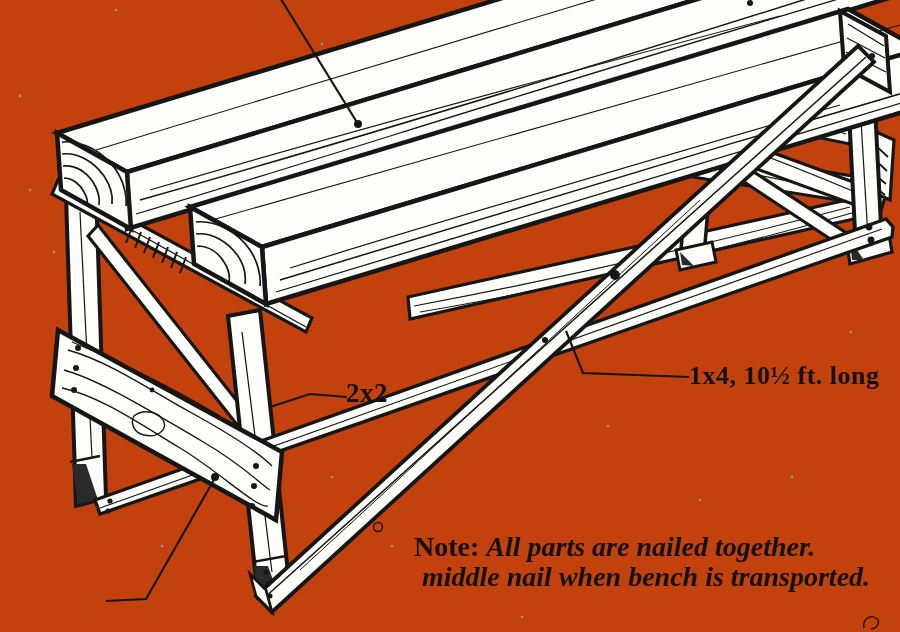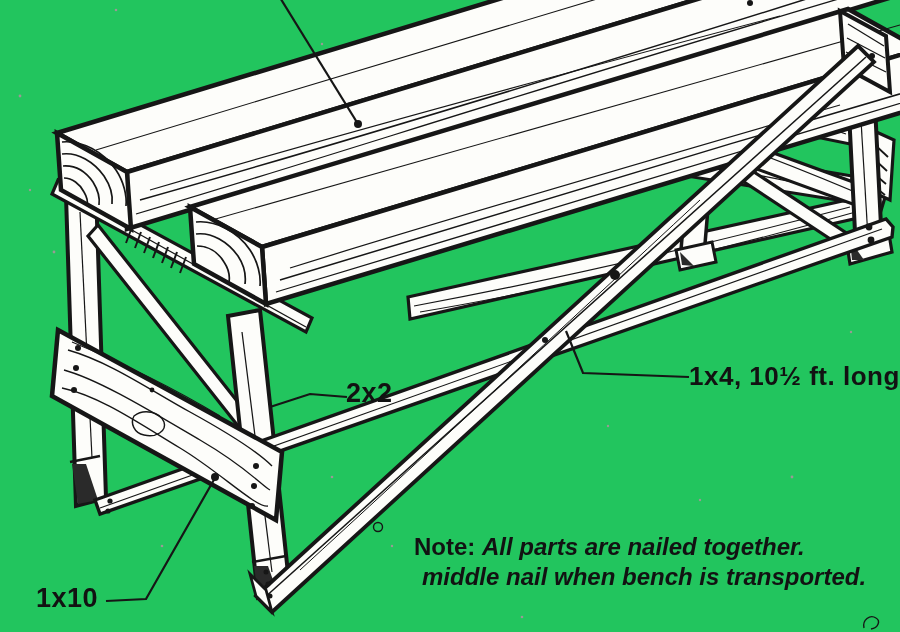--- a/index.html
+++ b/index.html
@@ -1,29 +1,29 @@
 <!DOCTYPE html>
 <html><head>
 <meta charset="utf-8">
 <style>
   html,body{margin:0;padding:0;background:#e8e8e4;}
   .page{
     position:relative;width:900px;height:632px;overflow:hidden;
-    background:#22c55e;
-    font-family:Liberation Sans, sans-serif;
+    background:#c2410c;
+    font-family:Liberation Serif, serif;
   }
   .page svg{position:absolute;left:0;top:0;}
   .part-label{
     position:absolute;color:#121212;font-weight:700;
     font-size:27px;letter-spacing:0.5px;white-space:nowrap;
     -webkit-font-smoothing:antialiased;
   }
   .note-block{
     position:absolute;left:414px;top:532px;width:486px;
-    color:#121212;font-size:24px;line-height:30px;font-weight:700;
+    color:#121212;font-size:28px;line-height:30px;font-weight:700;
   }
   .note-block .roman{font-style:normal;font-weight:700;}
   .note-block .ital{font-style:italic;}
   .note-line{white-space:nowrap;}
 </style>
 </head>
 <body>
 
 <div class="page">
 
@@ -205,21 +205,20 @@
     </g>
 
     <circle cx="378" cy="527" r="4.5" fill="none" stroke="#161616" stroke-width="1.4"></circle>
     <path d="M864,628 c -2,-8 6,-14 12,-10 c 5,3 2,10 -5,11" fill="none" stroke="#161616" stroke-width="1.4"></path>
   </svg>
 
   <div class="part-label" style="left:346px;top:378px;">2x2</div>
 
   <div class="part-label" style="left:689px;top:361px;font-size:26px;">1x4, 10½ ft. long</div>
 
-  <div class="part-label" style="left:36px;top:583px;">1x10</div>
 
   <div class="note-block">
     <div class="note-line">
       <span class="roman">Note:</span>
       <span class="ital">All parts are nailed together.</span>
     </div>
     <div class="note-line ital" style="padding-left:8px;">middle nail when bench is transported.</div>
   </div>
 
 </div>

